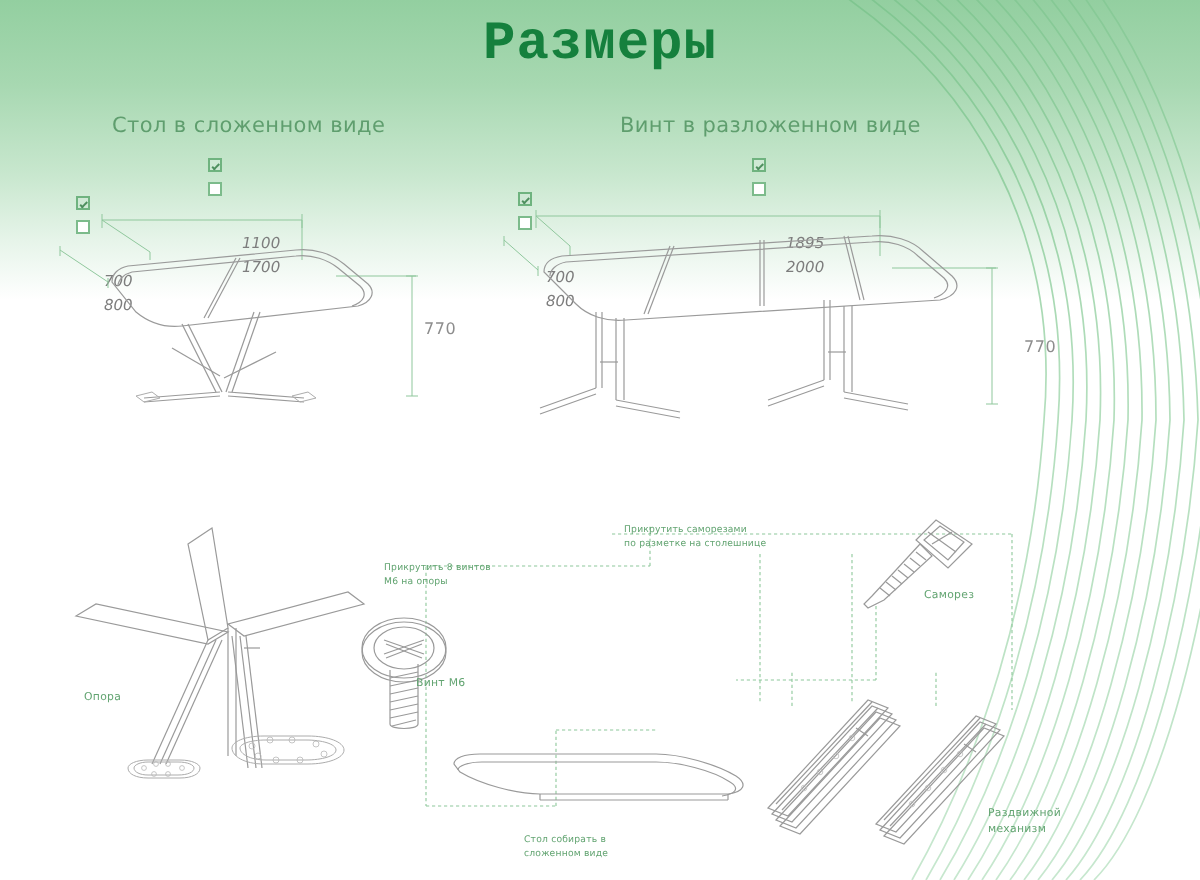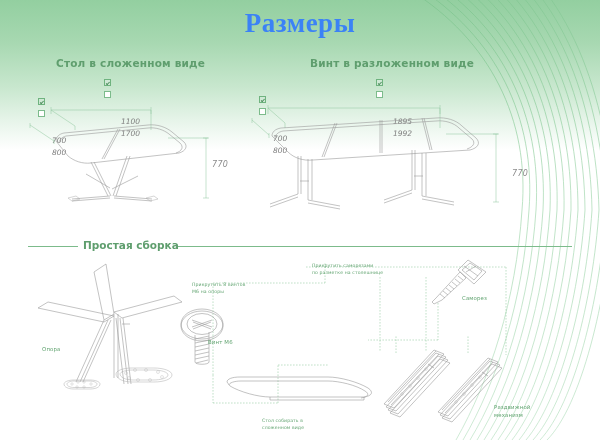--- a/index.html
+++ b/index.html
@@ -10,34 +10,34 @@
   }
   .page{position:absolute;inset:0;overflow:hidden;background:#fff;}
 
   
   .hdr{
     position:absolute;left:0;top:0;width:600px;height:150px;
     background:linear-gradient(to bottom,#93cfa0 0%,#a7d8b1 28%,#c8e7ce 58%,#e6f4e9 80%,#ffffff 100%);
   }
   .hdr-title{
     position:absolute;left:0;top:8px;width:600px;text-align:center;
-    font-size:27px;font-weight:bold;color:#3b82f6;letter-spacing:.5px;
-    font-family:Liberation Serif, serif;
+    font-size:27px;font-weight:bold;color:#15803d;letter-spacing:.5px;
+    font-family:Liberation Mono, monospace;
   }
 
   
   .swirl{position:absolute;right:0;top:0;width:150px;height:440px;pointer-events:none;}
 
   
   .panel-title{
-    position:absolute;font-size:10.5px;font-weight:bold;color:#5f9e6e;
+    position:absolute;font-size:10.5px;font-weight:normal;color:#5f9e6e;
     white-space:nowrap;letter-spacing:.2px;
   }
   .dim{
-    position:absolute;font-size:8px;font-style:italic;color:#8d8d8d;
+    position:absolute;font-size:8px;color:#8d8d8d;
     white-space:nowrap;letter-spacing:.3px;
   }
   .opt-label{
     position:absolute;font-size:7.5px;font-style:italic;color:#7d7d7d;
     white-space:nowrap;
     margin-top:40px;
   }
   .anno{
     position:absolute;font-size:4.6px;color:#62a471;line-height:1.5;
     white-space:nowrap;letter-spacing:.1px;
@@ -160,21 +160,21 @@
       <path d="M40,130 L48,128 L52,131 L44,133 Z"></path>
       <path d="M118,130 L126,128 L130,131 L122,133 Z"></path>
     </g>
   </svg>
 
   <div class="panel-title" style="left:310px;top:57px;">Винт в разложенном виде</div>
 
   <div class="cb on" style="left:376px;top:79px;"></div>
   <div class="opt-label" style="left:393px;top:77px;">1895</div>
   <div class="cb off" style="left:376px;top:91px;"></div>
-  <div class="opt-label" style="left:393px;top:89px;">1992</div>
+  <div class="opt-label" style="left:393px;top:89px;">2000</div>
 
   <div class="cb on" style="left:259px;top:96px;"></div>
   <div class="opt-label" style="left:273px;top:94px;">700</div>
   <div class="cb off" style="left:259px;top:108px;"></div>
   <div class="opt-label" style="left:273px;top:106px;">800</div>
 
   <div class="dim" style="left:512px;top:169px;">770</div>
 
   <svg style="position:absolute;left:250px;top:68px;width:290px;height:140px;" viewBox="0 0 290 140">
     <g class="dimline">
@@ -222,25 +222,20 @@
       <path d="M162,82 L162,122"></path>
         <path d="M165,82 L165,122"></path>
       <path d="M162,122 L134,132"></path>
         <path d="M162,125 L134,135"></path>
       <path d="M172,128 L204,134"></path>
         <path d="M172,131 L204,137"></path>
       <path d="M164,108 L173,108"></path>
     </g>
   </svg>
 
-  <div class="sec">
-    <div class="sec-line" style="left:0;width:50px;"></div>
-    <div class="sec-title">Простая сборка</div>
-    <div class="sec-line" style="left:150px;width:394px;"></div>
-  </div>
 
   <svg style="position:absolute;left:28px;top:255px;width:544px;height:185px;" viewBox="0 0 544 185">
     <g class="dash">
 
       <path d="M185,120 L185,28"></path>
       <path d="M185,28 L297,28"></path>
       <path d="M297,28 L297,8"></path>
       <path d="M185,120 L185,148"></path>
       <path d="M185,148 L250,148"></path>
       <path d="M250,148 L250,110"></path>

